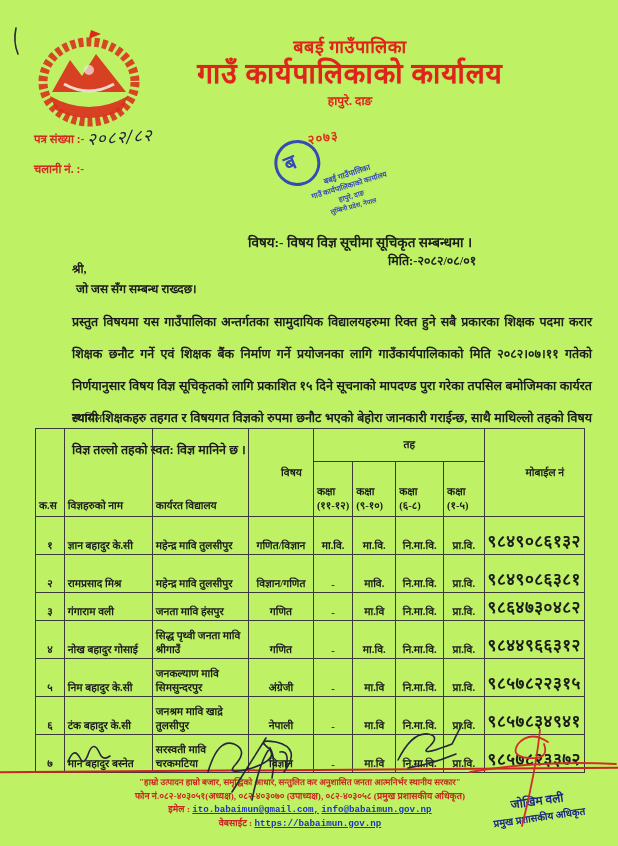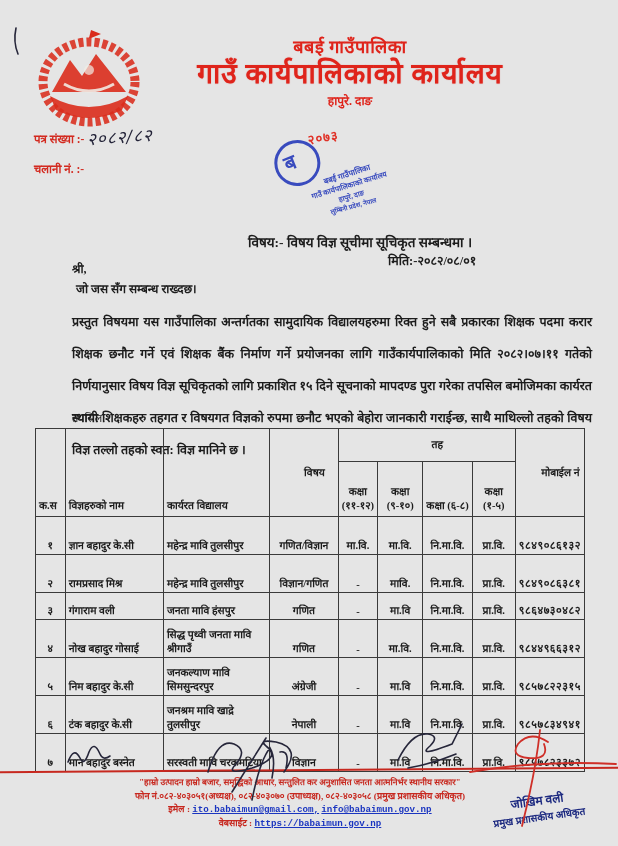--- a/index.html
+++ b/index.html
@@ -1,16 +1,16 @@
 <!DOCTYPE html>
 <html><head>
 <meta charset="utf-8">
 <style>
   html,body{margin:0;padding:0;background:#d8d5cf;}
-  .page{position:relative;width:618px;height:846px;background:#e5e5e5;
+  .page{position:relative;width:618px;height:846px;background:#bef264;
         font-family:"Liberation Serif", serif;color:#1c1c1c;overflow:hidden;
         box-shadow:0 0 6px rgba(0,0,0,.3);}
   
   .emblem{position:absolute;left:30px;top:26px;width:118px;height:120px;}
   .lh{position:absolute;left:130px;top:34px;width:440px;text-align:center;color:#df241b;}
   .lh .muni{font-size:18px;font-weight:bold;letter-spacing:.5px;}
   .lh .office{font-size:28px;font-weight:bold;line-height:32px;letter-spacing:1px;
               text-shadow:0 0 1px rgba(223,36,27,.5);}
   .lh .addr{font-size:12px;font-weight:bold;margin-top:2px;}
   .lh .prov{font-size:12px;font-weight:bold;margin-top:3px;}
@@ -38,24 +38,24 @@
   .sal2{position:absolute;left:76px;top:280px;font-size:12px;font-weight:600;}
   .bodytext{position:absolute;left:72px;top:306px;width:520px;font-size:12.5px;
             line-height:32px;text-align:justify;font-weight:600;}
   .tapasil{position:absolute;left:72px;top:410px;font-size:11px;font-weight:normal;}
   
   table.sched{position:absolute;left:35px;top:428px;width:550px;border-collapse:collapse;
               font-size:10.5px;font-weight:600;}
   table.sched th,table.sched td{border:1.2px solid #3a3a3a;padding:2px 3px;}
   table.sched th{font-weight:bold;vertical-align:bottom;text-align:left;padding-bottom:4px;}
   table.sched th.ctr{text-align:center;vertical-align:middle;padding-left:24px;}
-  table.sched th.lvl{vertical-align:bottom;text-align:center;font-weight:bold;}
+  table.sched th.lvl{vertical-align:bottom;text-align:left;font-weight:bold;}
   table.sched td{vertical-align:bottom;}
   td.c{text-align:center;}
-  td.mob{text-align:left;font-size:11px;letter-spacing:.5px;}
+  td.mob{text-align:center;font-size:17px;letter-spacing:.5px;}
   tr.grp th{height:26px;}
   tr.lvls th{height:48px;}
   tbody tr{height:38px;}
   
   .rule{position:absolute;left:0;top:769px;width:618px;height:2px;background:#c7281f;transform:rotate(-.4deg);}
   .footer{position:absolute;left:30px;top:776px;width:540px;text-align:center;color:#c7281f;line-height:13.5px;}
   .footer .slogan{font-size:8.6px;font-weight:bold;}
   .footer .phones{font-size:9.2px;font-weight:bold;}
   .footer .mailrow,.footer .webrow{font-size:9.2px;font-weight:bold;}
   .footer a{color:#1a35c0;text-decoration:underline;font-family:Liberation Mono, monospace;}

